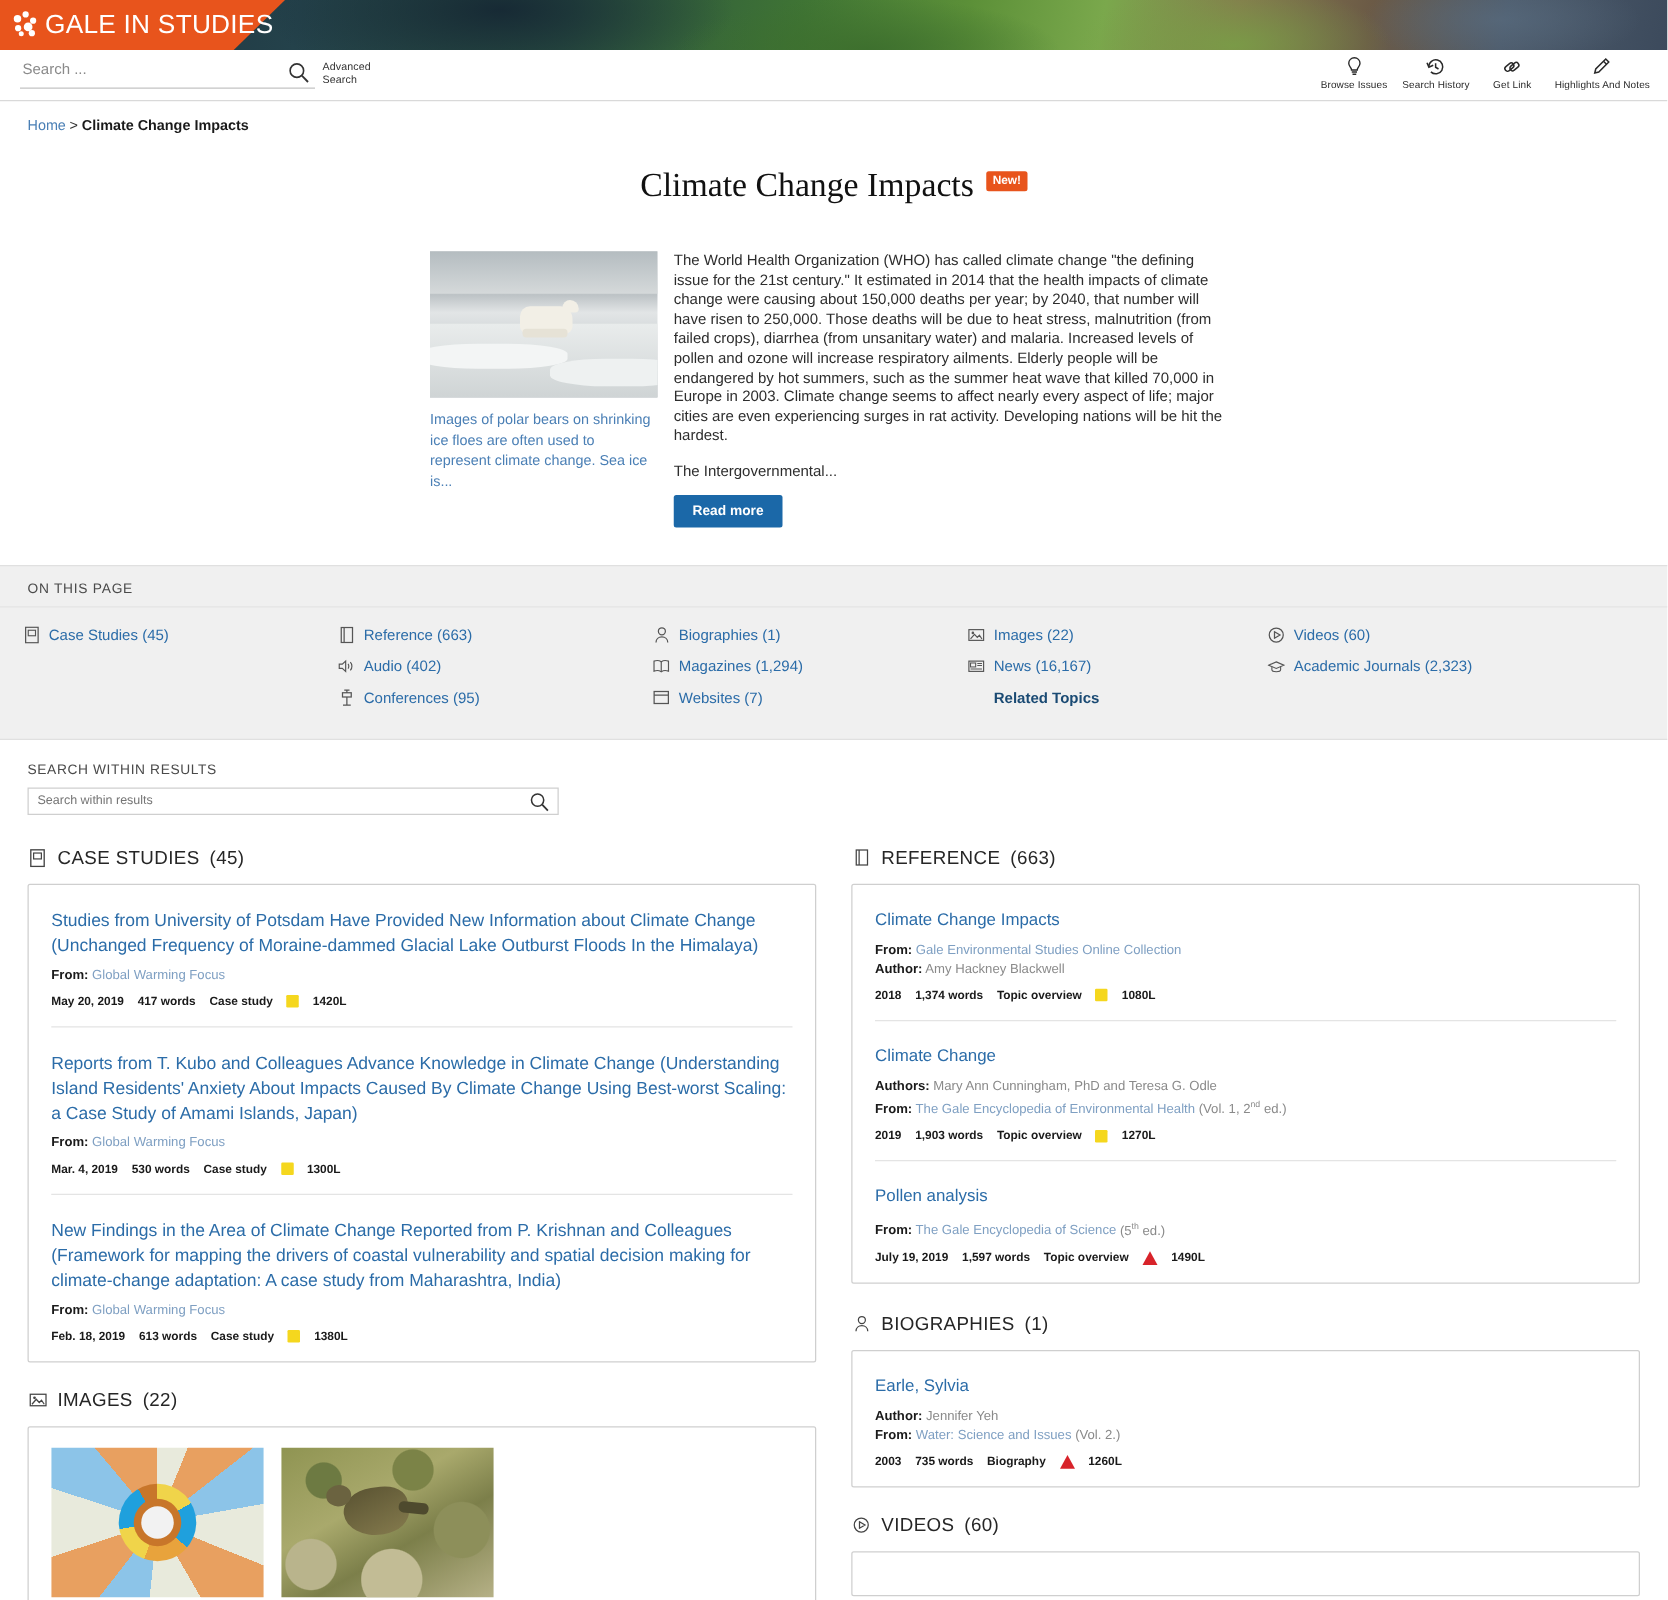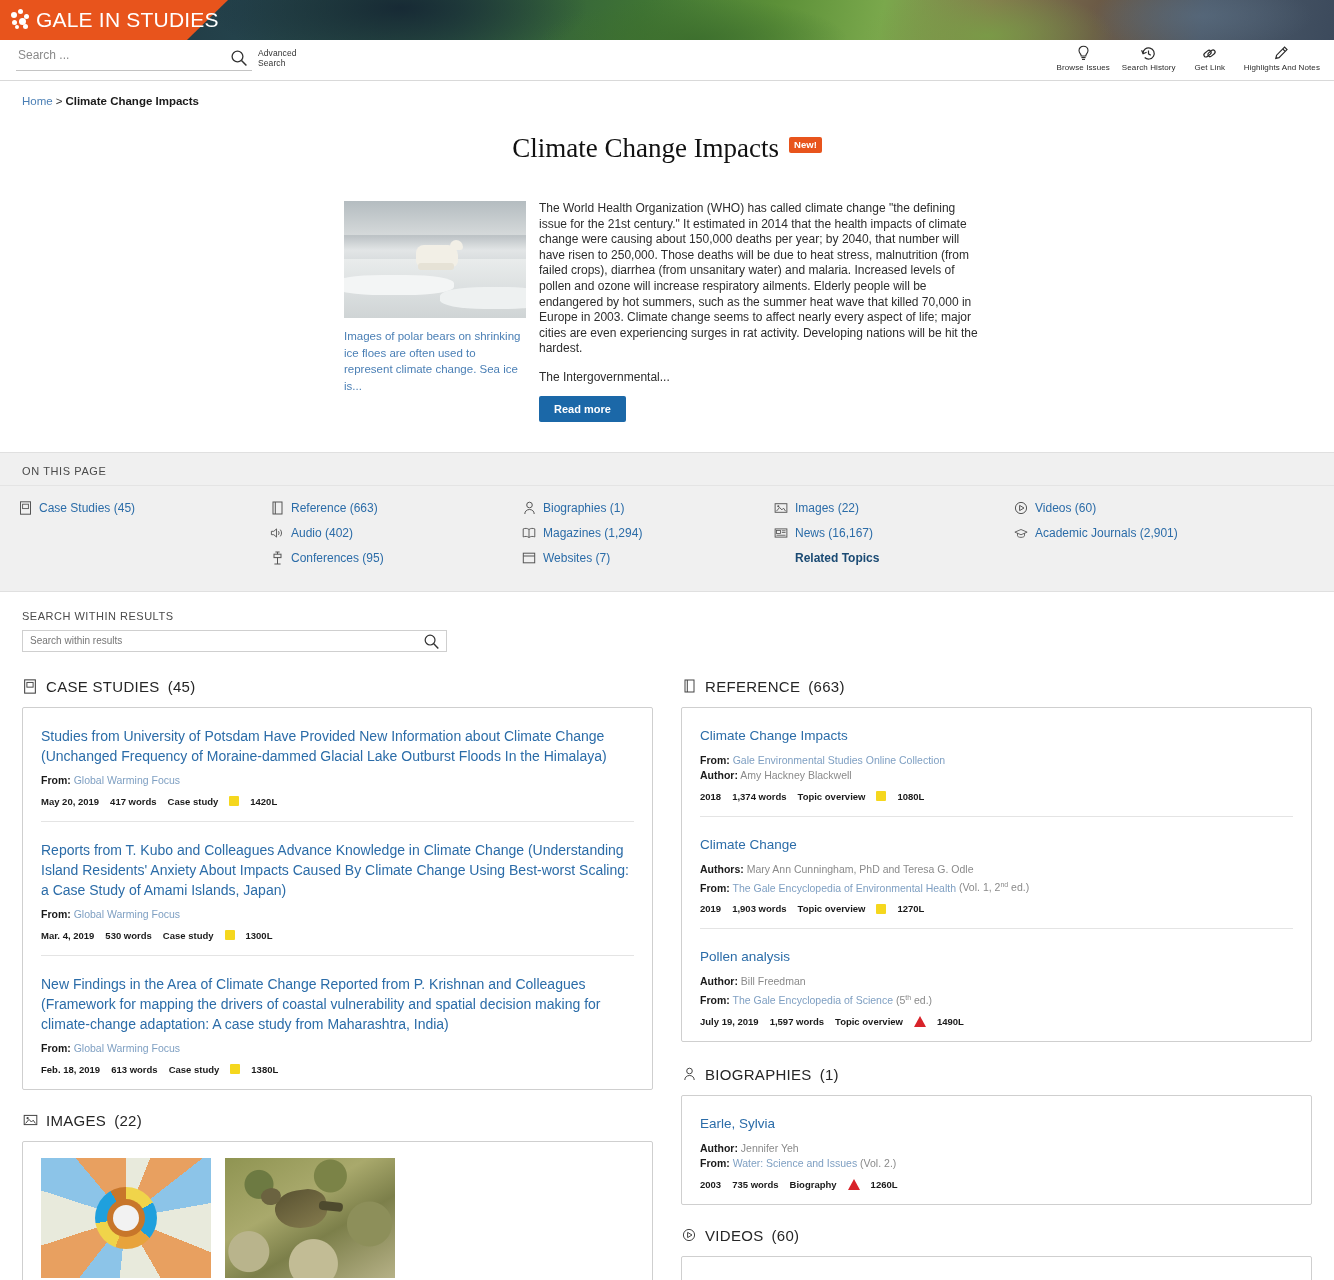--- a/index.html
+++ b/index.html
@@ -656,21 +656,21 @@
         </span>
         <span>Videos (60)</span>
       </div>
       <div class="otp-item">
         <span class="oicon">
           <svg width="16" height="14" viewBox="0 0 16 14">
               <polygon points="8,3 15,6 8,9 1,6" fill="none" stroke="#555" stroke-width="1"></polygon>
               <path d="M4 7.2v3c0 1 2 1.8 4 1.8s4-.8 4-1.8v-3" fill="none" stroke="#555" stroke-width="1"></path>
             </svg>
         </span>
-        <span>Academic Journals (2,901)</span>
+        <span>Academic Journals (2,323)</span>
       </div>
     </div>
   </div>
 </div>
 
 <div class="swr">
   <div class="swr-label">SEARCH WITHIN RESULTS</div>
   <div class="swr-box">
     <input type="text" placeholder="Search within results" style="">
     <span class="mag">
@@ -831,24 +831,20 @@
           <span class="pill">1,903 words</span>
           <span class="pill">Topic overview</span>
           <span class="lex-yellow"></span>
           <span class="pill">1270L</span>
         </div>
       </div>
 
       <div class="entry">
         <div class="entry-title small">Pollen analysis</div>
         <div class="meta-line">
-          <b>Author:</b>
-          <span class="muted">Bill Freedman</span>
-        </div>
-        <div class="meta-line">
           <b>From:</b>
           <span class="link">The Gale Encyclopedia of Science</span>
           <span class="muted">(5<sup>th</sup> ed.)</span>
         </div>
         <div class="pills">
           <span class="pill">July 19, 2019</span>
           <span class="pill">1,597 words</span>
           <span class="pill">Topic overview</span>
           <span class="lex-red"></span>
           <span class="pill">1490L</span>

